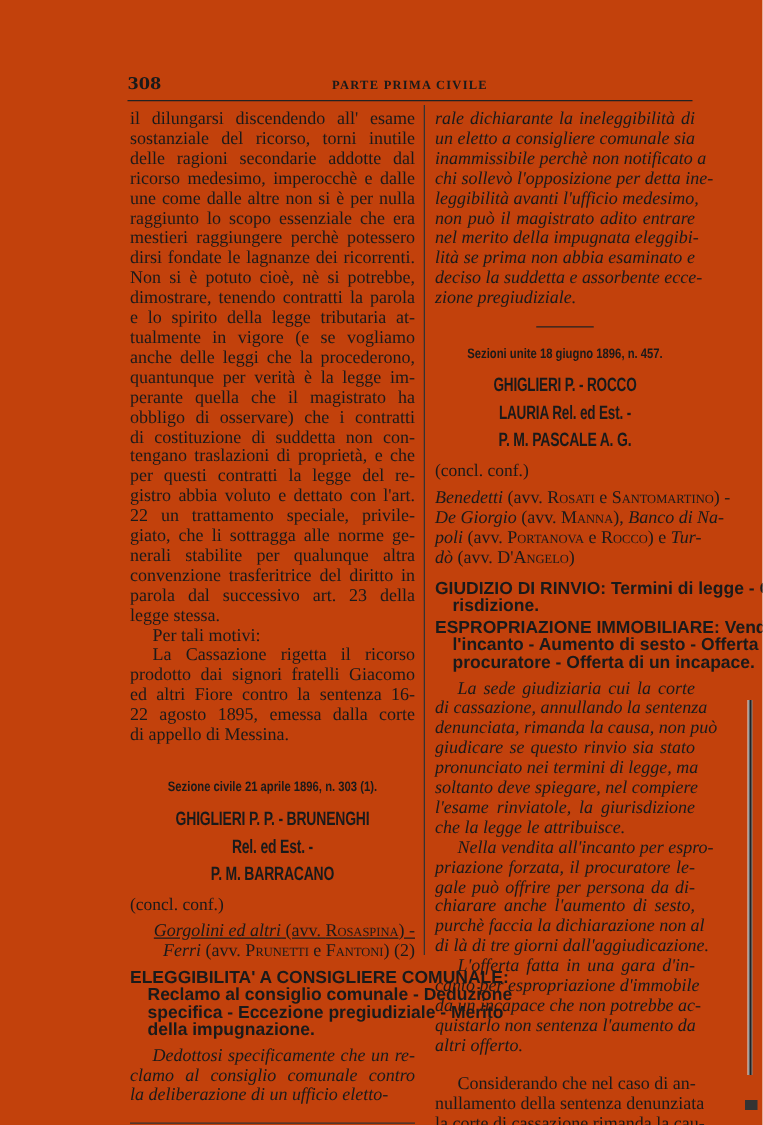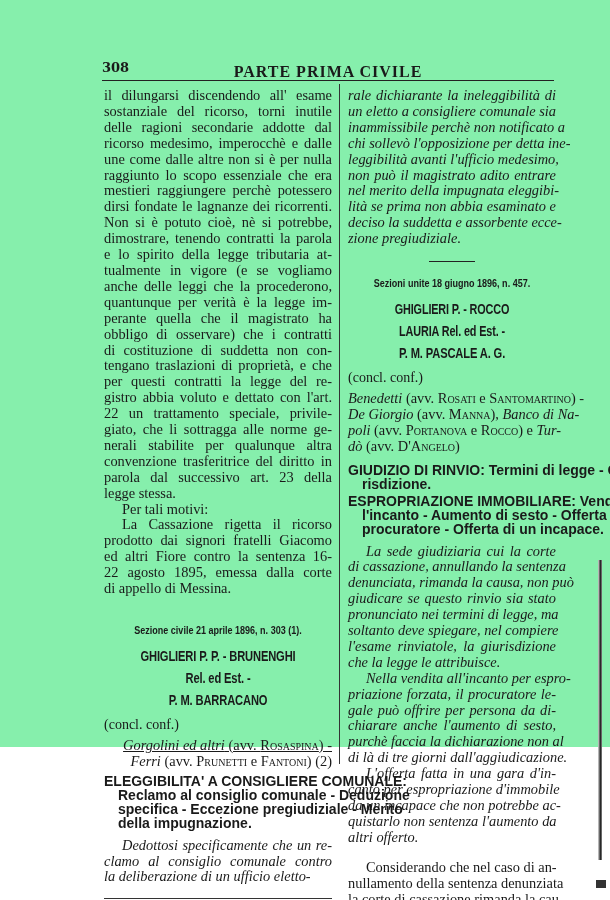--- a/index.html
+++ b/index.html
@@ -1,20 +1,20 @@
 <!DOCTYPE html>
 <html><head>
 <meta charset="utf-8">
 <style>
   html, body { margin: 0; padding: 0; background: #ffffff; }
   body { width: 610px; height: 900px; position: relative; overflow: hidden; color: #1a1a1a; font-family: "DejaVu Serif", serif; }
-  .page { position: absolute; left: 0; top: 0; width: 610px; height: 747px; background: #86efac; }
+  .page { position: absolute; left: 0; top: 0; width: 610px; height: 900px; background: #c2410c; }
   .hdr { position: absolute; left: 102px; top: 60px; width: 452px; height: 20px; }
   .hdr .num { position: absolute; left: 0; top: 0; font-family: "DejaVu Serif", serif; font-size: 13px; font-weight: bold; }
-  .hdr .title { position: absolute; left: 0; right: 0; top: 3px; text-align: center; font-family: "Liberation Serif", serif; font-size: 16px; letter-spacing: 1px; font-weight: bold; }
+  .hdr .title { position: absolute; left: 0; right: 0; top: 3px; text-align: center; font-family: "Liberation Serif", serif; font-size: 10px; letter-spacing: 1px; font-weight: bold; }
   .hdr-rule { position: absolute; left: 102px; top: 80px; width: 452px; height: 0; border-top: 1.5px solid #222; }
   .col-divider { position: absolute; left: 339px; top: 84px; width: 0; height: 680px; border-left: 1.3px solid #333; }
   .col { position: absolute; top: 88px; font-family: "Liberation Serif", serif; font-size: 14.4px; line-height: 15.9px; }
   .col.left { left: 104px; width: 228px; }
   .col.right { left: 348px; width: 208px; }
   .line { display: block; white-space: nowrap; text-align: justify; text-align-last: justify; }
   .line.last { text-align-last: left; }
   .it { font-style: italic; }
   .indent { padding-left: 18px; }
   .sec-date { text-align: center; font-family: "Liberation Sans", sans-serif; font-weight: bold; font-size: 11px; transform: scaleX(0.82); margin-top: 2px; }

